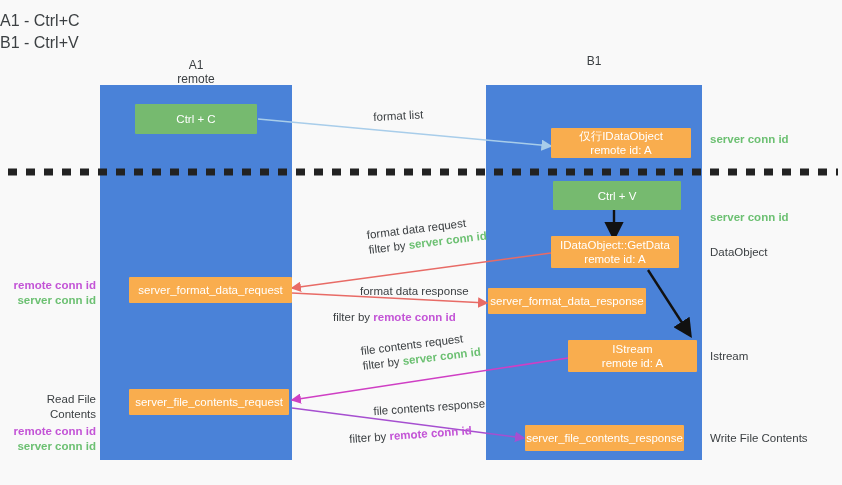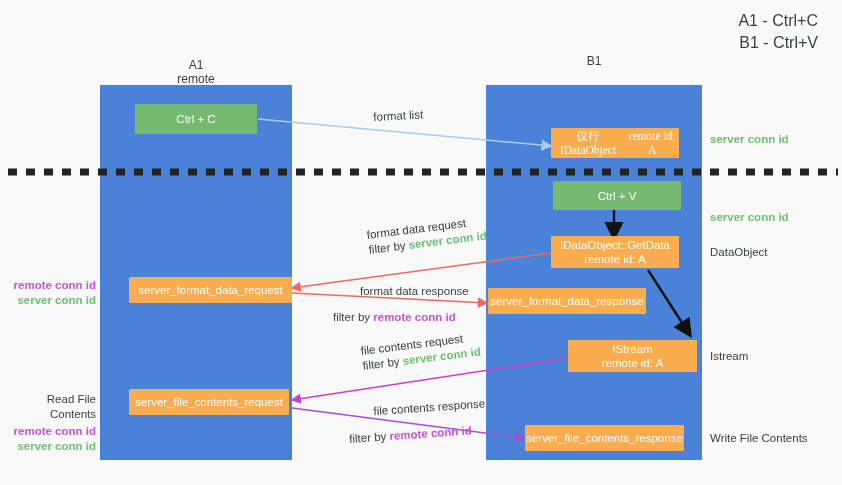--- a/index.html
+++ b/index.html
@@ -8,21 +8,21 @@
     background:#f9f9f9;
     font-family:"Liberation Sans","DejaVu Sans",sans-serif;
     position:relative;overflow:hidden;
     color:#3c4043;
   }
   #stage{position:absolute;left:0;top:0;width:842px;height:485px;}
   .abs{position:absolute;}
 
   
   .title{
-    left:0;top:10px;width:818px;text-align:right;
+    left:0;top:10px;width:818px;text-align:left;
     font-size:16px;line-height:22px;color:#3c4043;
   }
 
   
   .colhead{
     text-align:center;font-size:12px;line-height:14px;color:#3c4043;
   }
 
   
   .lane{background:#4a82d8;}
@@ -111,21 +111,21 @@
   </svg>
 
   <svg class="abs divider" viewBox="0 0 842 12">
     <line x1="8" y1="6" x2="838" y2="6" stroke="#222" stroke-width="7" stroke-dasharray="9 9" stroke-linecap="butt"></line>
   </svg>
 
   <div class="abs box green" style="left:135px;top:104px;width:122px;height:30px;">
     <span>Ctrl + C</span>
   </div>
 
-  <div class="abs box orange" style="left:551px;top:128px;width:128px;height:30px;flex-direction:row;font-family:Liberation Serif, serif;">
+  <div class="abs box orange" style="left:551px;top:128px;width:140px;height:30px;flex-direction:column;">
     <span>仅行IDataObject</span>
     <span>remote id: A</span>
   </div>
 
   <div class="abs box green" style="left:553px;top:181px;width:128px;height:29px;">
     <span>Ctrl + V</span>
   </div>
 
   <div class="abs box orange" style="left:551px;top:236px;width:128px;height:32px;flex-direction:column;">
     <span>IDataObject::GetData</span>

